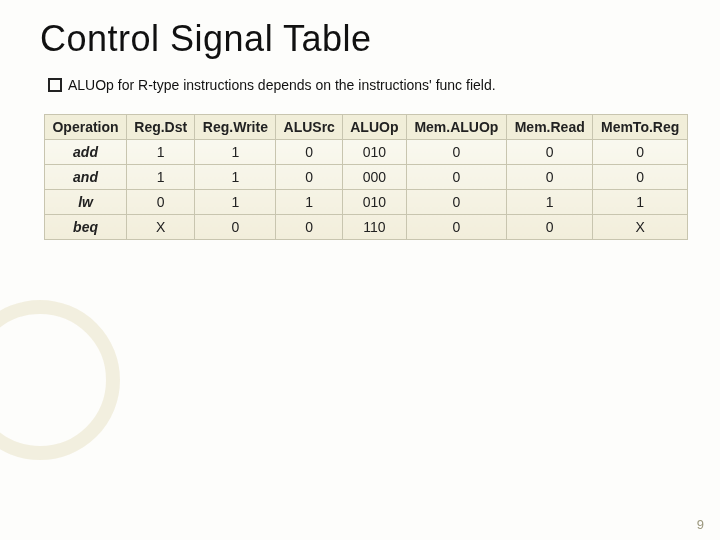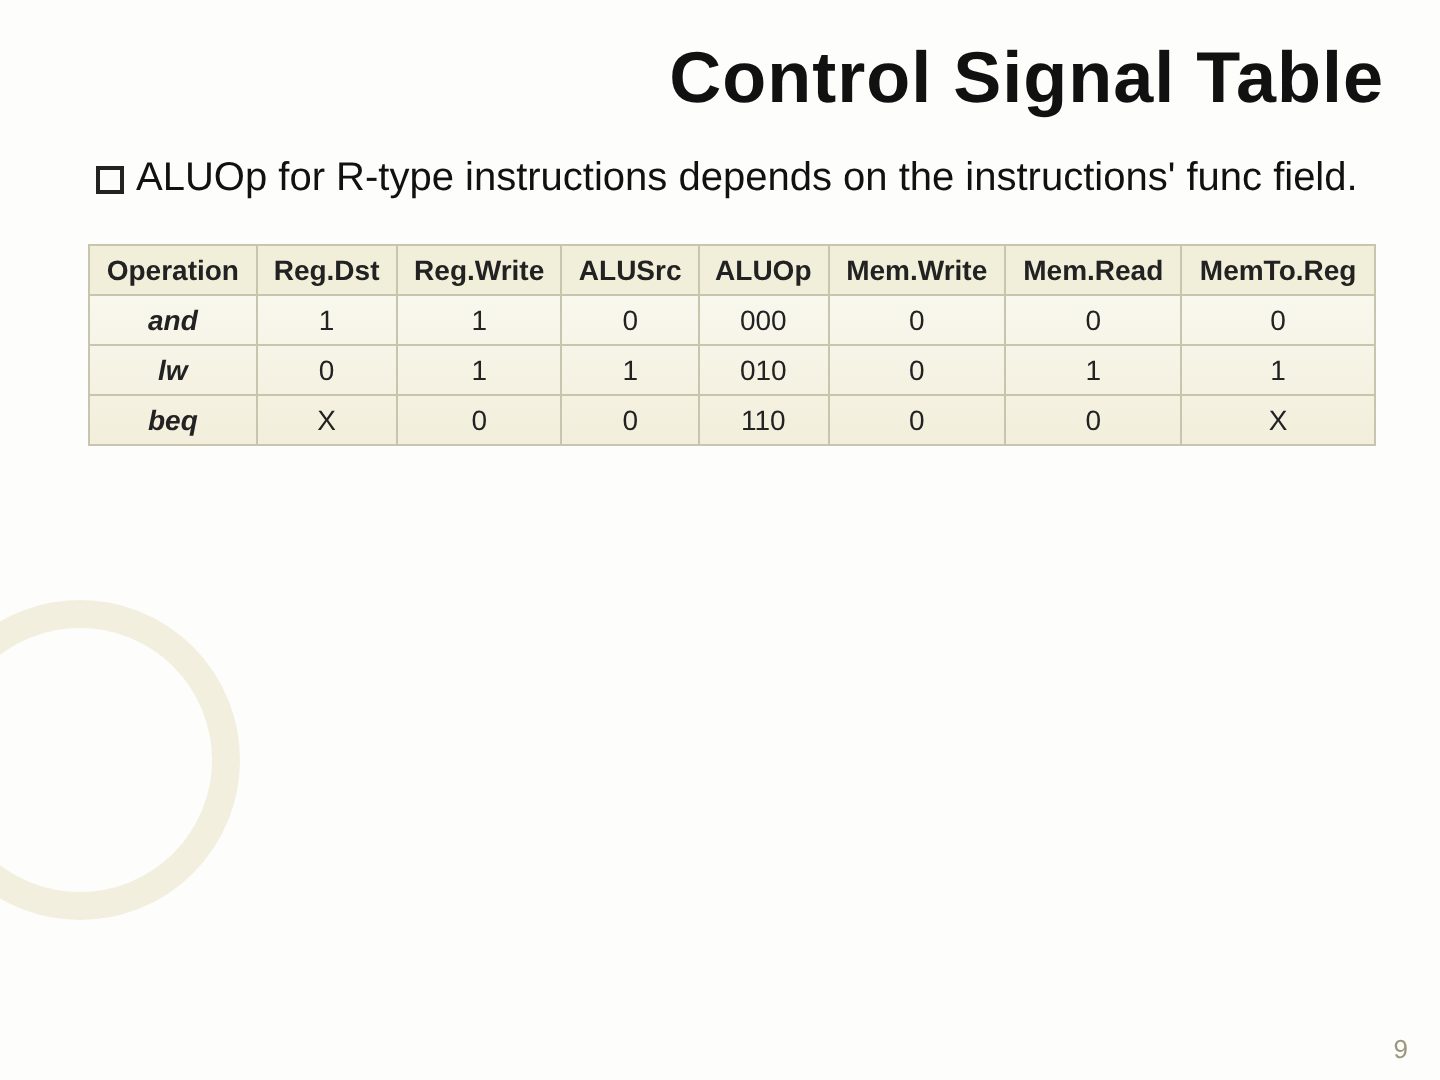--- a/index.html
+++ b/index.html
@@ -21,29 +21,29 @@
     opacity: 0.55;
     pointer-events: none;
   }
   .slide {
     position: relative;
     width: 100%;
     height: 100%;
     padding: 18px 28px 10px 40px;
   }
   h1.title {
-    text-align: right;
+    text-align: left;
     font-size: 36px;
-    font-weight: 700;
+    font-weight: 400;
     color: #111;
     letter-spacing: 0.5px;
     margin-bottom: 16px;
   }
   .bullets {
-    font-size: 20px;
+    font-size: 14px;
     line-height: 1.32;
     color: #111;
     padding-left: 8px;
     padding-right: 12px;
   }
   .bullet { margin-bottom: 4px; }
   .marker {
     display: inline-block;
     width: 14px; height: 14px;
     border: 2px solid #222;
@@ -103,26 +103,36 @@
 
   <div class="table-wrap">
     <table class="signal">
       <thead>
         <tr>
           <th>Operation</th>
           <th>Reg.Dst</th>
           <th>Reg.Write</th>
           <th>ALUSrc</th>
           <th>ALUOp</th>
-          <th>Mem.Write</th>
+          <th>Mem.ALUOp</th>
           <th>Mem.Read</th>
           <th>MemTo.Reg</th>
         </tr>
       </thead>
       <tbody id="tbody">
+          <tr>
+            <td class="opname">add</td>
+            <td>1</td>
+            <td>1</td>
+            <td>0</td>
+            <td class="red">010</td>
+            <td>0</td>
+            <td>0</td>
+            <td>0</td>
+          </tr>
           <tr>
             <td class="opname">and</td>
             <td>1</td>
             <td>1</td>
             <td>0</td>
             <td class="red">000</td>
             <td>0</td>
             <td>0</td>
             <td>0</td>
           </tr>

